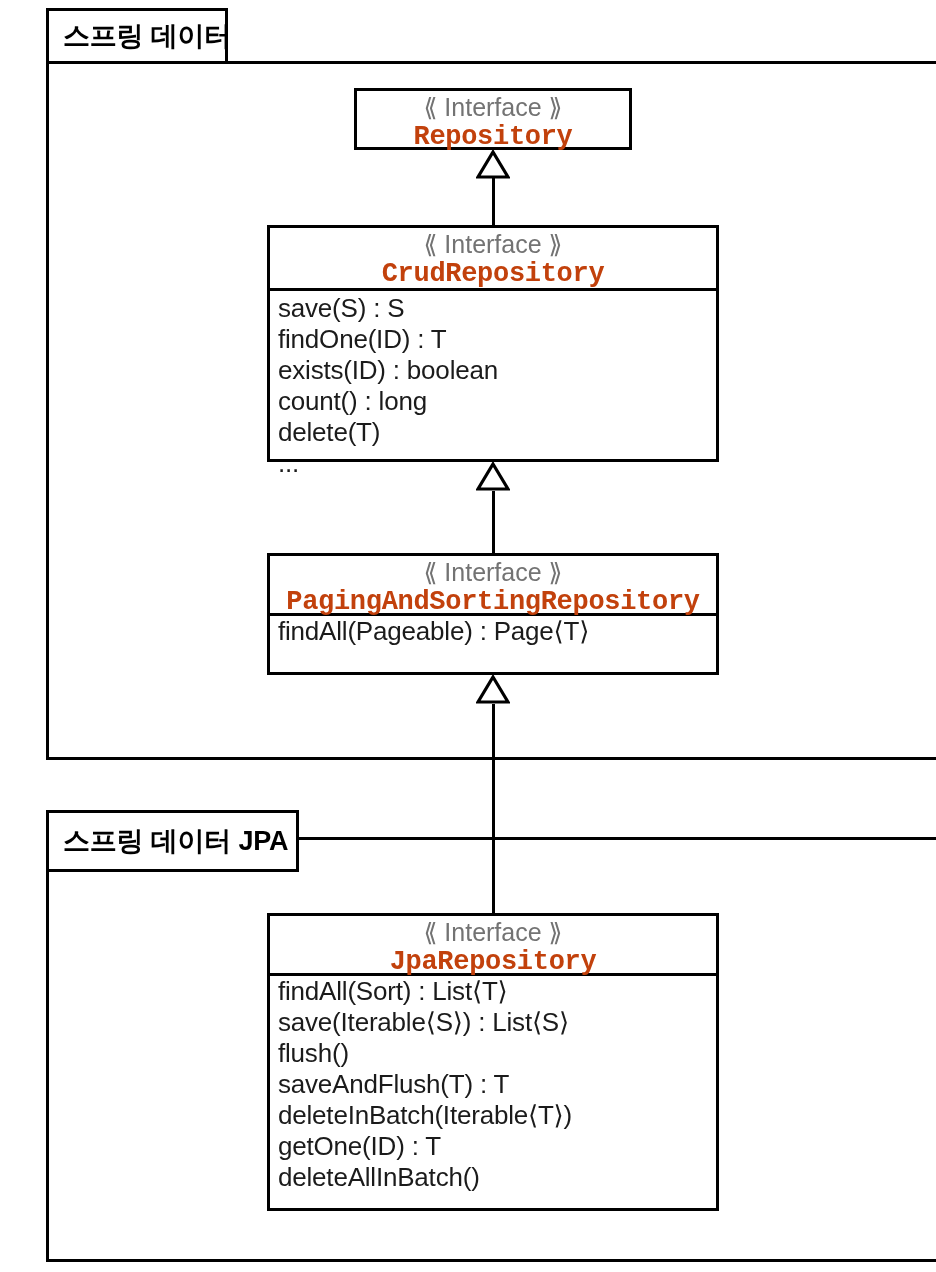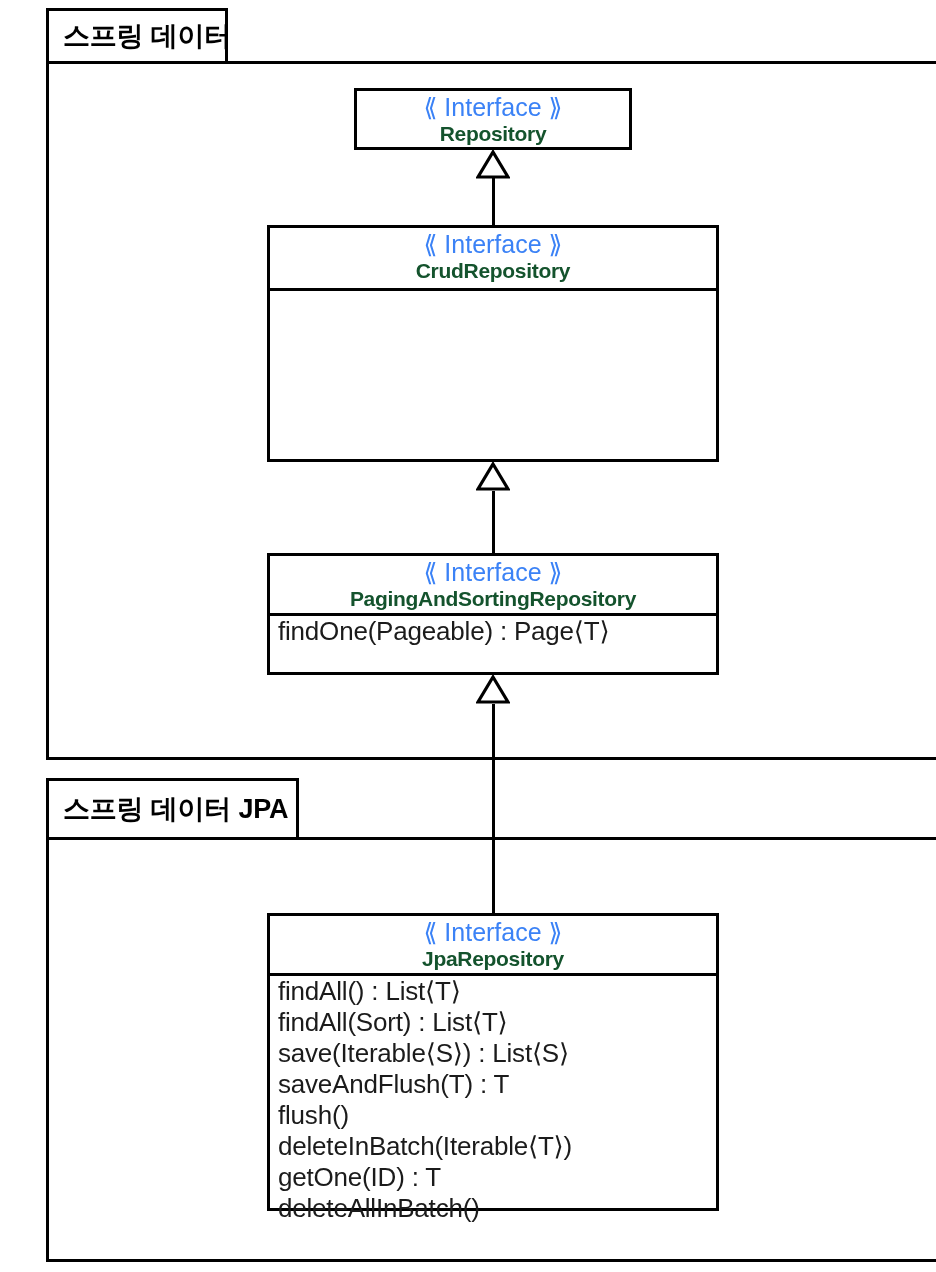--- a/index.html
+++ b/index.html
@@ -64,32 +64,33 @@
     border-bottom: 3px solid #000000;
     text-align: center;
     padding: 2px 4px 4px 4px;
   }
   .uml-header.no-rule {
     border-bottom: none;
   }
   .uml-stereotype {
     font-size: 25px;
     font-weight: 400;
-    color: #3b82f6;
+    color: #737373;
     line-height: 1.14;
     letter-spacing: 0px;
     white-space: nowrap;
   }
   .uml-name {
-    font-size: 21px;
+    font-size: 27px;
     font-weight: 700;
-    color: #14532d;
+    color: #c2410c;
     line-height: 1.14;
     letter-spacing: -0.3px;
     white-space: nowrap;
+    font-family: Liberation Mono, monospace;
   }
   .uml-members {
     box-sizing: border-box;
     padding: 2px 0 4px 8px;
   }
   .uml-member {
     font-size: 26px;
     font-weight: 400;
     color: #1b1b1b;
     line-height: 1.19;
@@ -119,21 +120,21 @@
 
   <div class="package">
     <div class="package-body" style="left:10px; top:61px; width:914px; height:699px;"></div>
     <div class="package-tab" style="left:10px; top:8px; width:182px; height:56px;">
       <span class="package-tab-label">스프링 데이터</span>
     </div>
   </div>
 
   <div class="package">
     <div class="package-body" style="left:10px; top:837px; width:914px; height:425px;"></div>
-    <div class="package-tab" style="left:10px; top:778px; width:253px; height:62px;">
+    <div class="package-tab" style="left:10px; top:810px; width:253px; height:62px;">
       <span class="package-tab-label">스프링 데이터 JPA</span>
     </div>
   </div>
 
   <div class="gen-line" style="left:456px; top:178px; height:47px;"></div>
   <div class="gen-arrow" style="left:440px; top:150px; width:34px; height:29px;">
     <svg width="34" height="29" viewBox="0 0 34 29">
       <polygon points="17,2 32,27 2,27" fill="#ffffff" stroke="#000000" stroke-width="3.2" stroke-linejoin="miter"></polygon>
     </svg>
   </div>
@@ -157,42 +158,49 @@
       <div class="uml-stereotype">⟪ Interface ⟫</div>
       <div class="uml-name">Repository</div>
     </div>
   </div>
 
   <div class="uml-class" style="left:231px; top:225px; width:452px; height:237px;">
     <div class="uml-header" style="height:63px;">
       <div class="uml-stereotype">⟪ Interface ⟫</div>
       <div class="uml-name">CrudRepository</div>
     </div>
+    <div class="uml-members">
+      <div class="uml-member">save(S) : S</div>
+      <div class="uml-member">findOne(ID) : T</div>
+      <div class="uml-member">exists(ID) : boolean</div>
+      <div class="uml-member">count() : long</div>
+      <div class="uml-member">delete(T)</div>
+      <div class="uml-member">...</div>
+    </div>
   </div>
 
   <div class="uml-class" style="left:231px; top:553px; width:452px; height:122px;">
     <div class="uml-header" style="height:60px;">
       <div class="uml-stereotype">⟪ Interface ⟫</div>
       <div class="uml-name">PagingAndSortingRepository</div>
     </div>
     <div class="uml-members" style="padding-top:0;">
-      <div class="uml-member">findOne(Pageable) : Page⟨T⟩</div>
+      <div class="uml-member">findAll(Pageable) : Page⟨T⟩</div>
     </div>
   </div>
 
   <div class="uml-class" style="left:231px; top:913px; width:452px; height:298px;">
     <div class="uml-header" style="height:60px;">
       <div class="uml-stereotype">⟪ Interface ⟫</div>
       <div class="uml-name">JpaRepository</div>
     </div>
     <div class="uml-members" style="padding-top:0;">
-      <div class="uml-member">findAll() : List⟨T⟩</div>
       <div class="uml-member">findAll(Sort) : List⟨T⟩</div>
       <div class="uml-member">save(Iterable⟨S⟩) : List⟨S⟩</div>
+      <div class="uml-member">flush()</div>
       <div class="uml-member">saveAndFlush(T) : T</div>
-      <div class="uml-member">flush()</div>
       <div class="uml-member">deleteInBatch(Iterable⟨T⟩)</div>
       <div class="uml-member">getOne(ID) : T</div>
       <div class="uml-member">deleteAllInBatch()</div>
     </div>
   </div>
 
 </div>
 
 </body></html>

